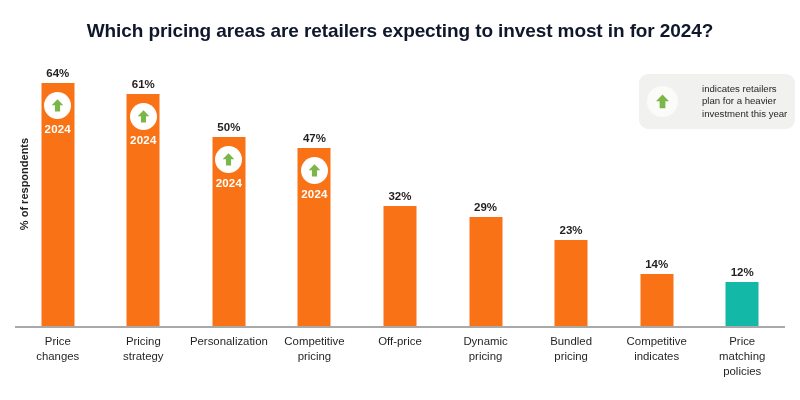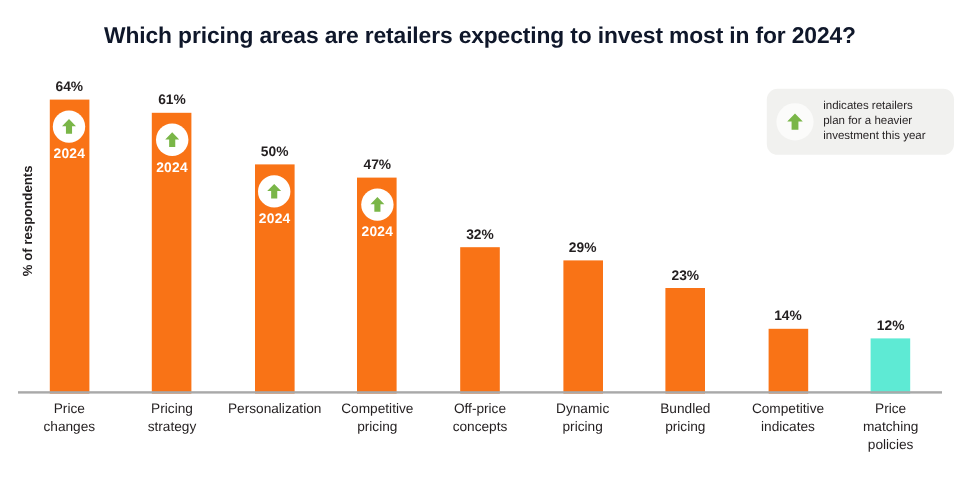--- a/index.html
+++ b/index.html
@@ -172,20 +172,21 @@
     left: 639px;
     top: 74px;
     width: 156px;
     height: 55px;
     background: #f1f1ef;
     border-radius: 9px;
     display: flex;
     align-items: center;
     padding-left: 8px;
     box-sizing: border-box;
+    gap: 16px;
   }
   .legend-icon {
     width: 31px;
     height: 31px;
     border-radius: 50%;
     background: #fbfbfa;
     display: flex;
     align-items: center;
     justify-content: center;
     flex: 0 0 auto;
@@ -293,21 +294,21 @@
         </div>
         <div class="bar-slot" style="left: 598.889px; width: 85.5556px;">
           <div class="bar-col">
             <div class="bar-rect" style="height: 53.6px; background: rgb(249, 115, 22);">
               <span class="bar-value">14%</span>
             </div>
           </div>
         </div>
         <div class="bar-slot" style="left: 684.444px; width: 85.5556px;">
           <div class="bar-col">
-            <div class="bar-rect" style="height: 45.9429px; background: #5eead4;">
+            <div class="bar-rect" style="height: 45.9429px; background: #14b8a6;">
               <span class="bar-value">12%</span>
             </div>
           </div>
         </div>
       </div>
     <div class="axis-line"></div>
   </div>
 
   <div class="cats">
       <div class="cat-slot" style="left: 0px; width: 85.5556px;">
@@ -320,21 +321,20 @@
       </div>
       <div class="cat-slot" style="left: 171.111px; width: 85.5556px;">
         <div>Personalization</div>
       </div>
       <div class="cat-slot" style="left: 256.667px; width: 85.5556px;">
         <div>Competitive</div>
         <div>pricing</div>
       </div>
       <div class="cat-slot" style="left: 342.222px; width: 85.5556px;">
         <div>Off-price</div>
-        <div>concepts</div>
       </div>
       <div class="cat-slot" style="left: 427.778px; width: 85.5556px;">
         <div>Dynamic</div>
         <div>pricing</div>
       </div>
       <div class="cat-slot" style="left: 513.333px; width: 85.5556px;">
         <div>Bundled</div>
         <div>pricing</div>
       </div>
       <div class="cat-slot" style="left: 598.889px; width: 85.5556px;">

